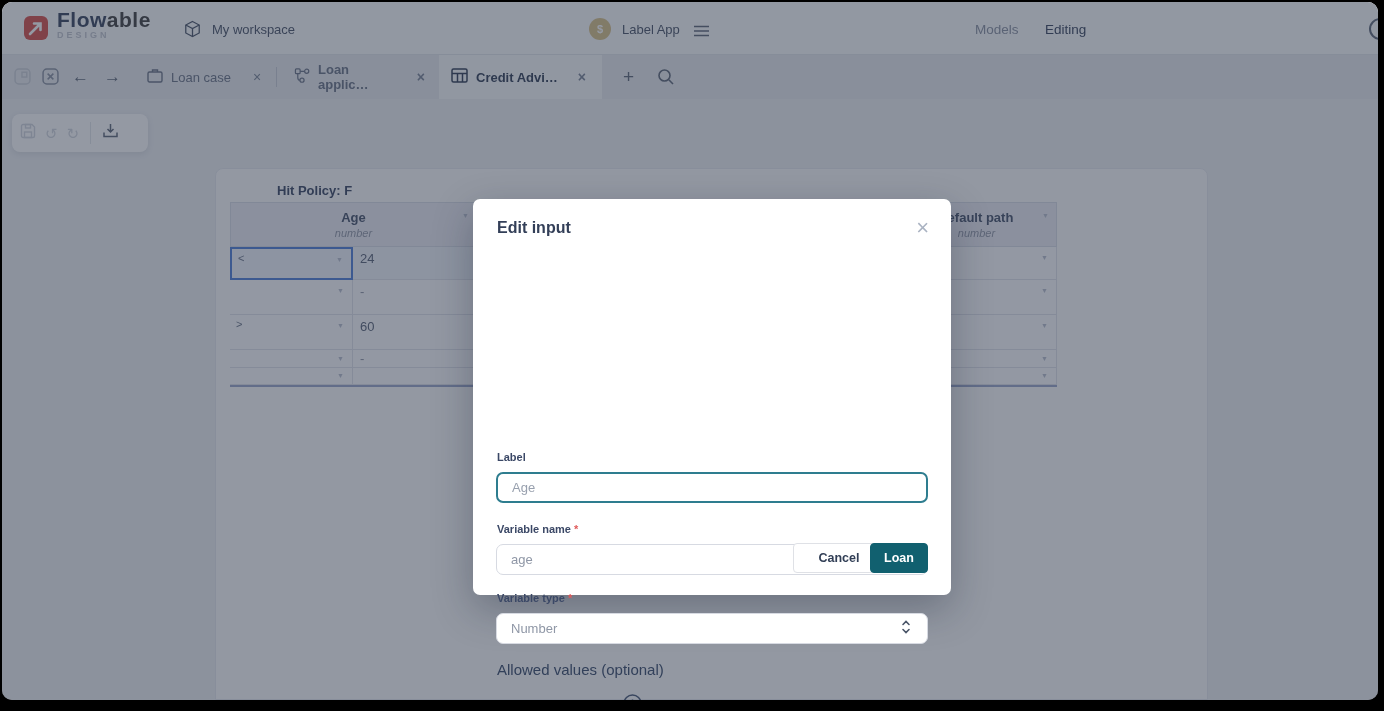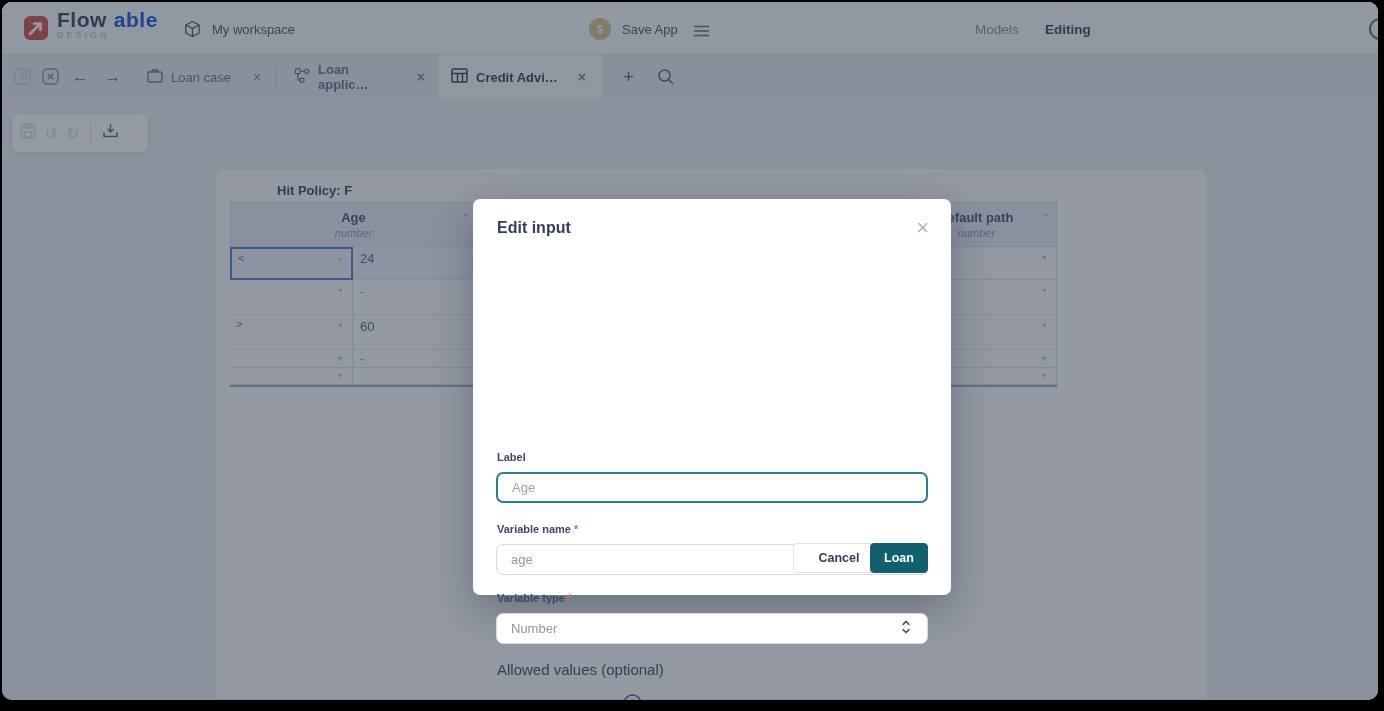--- a/index.html
+++ b/index.html
@@ -5,27 +5,27 @@
   html,body{margin:0;padding:0;background:#000;}
   *{box-sizing:border-box;}
   body{font-family:"Liberation Sans","DejaVu Sans",sans-serif;}
   .stage{position:relative;width:1384px;height:711px;background:#000;overflow:hidden;}
   .screen{position:absolute;top:2px;left:2px;right:6px;bottom:11px;border-radius:10px;overflow:hidden;background:#eef0f3;}
   .abs{position:absolute;}
 
   
   .topbar{position:absolute;left:0;top:0;right:0;height:53px;background:#fbfcfd;border-bottom:1px solid #e3e6ea;}
   .wordmark{font-size:21px;font-weight:700;letter-spacing:.5px;color:#39455e;line-height:20px;}
-  .wordmark .lite{color:#1d4ed8;margin-left:7px;}
+  .wordmark .lite{color:#404040;}
   .logo-sub{font-size:9px;font-weight:700;letter-spacing:3px;color:#c2c6cf;margin-top:0px;}
   .top-label{font-size:13px;color:#4a5568;}
   .avatar{width:22px;height:22px;border-radius:50%;background:#d9c289;color:#fff;font-size:11px;font-weight:700;
           display:flex;align-items:center;justify-content:center;}
   .nav-item{font-size:13.5px;color:#8a92a2;}
-  .nav-item.active{color:#39455e;font-weight:700;}
+  .nav-item.active{color:#39455e;font-weight:400;}
 
   
   .tabstrip{position:absolute;left:0;top:53px;right:0;height:44px;background:#e8eaee;}
   .tab{position:absolute;top:0;height:44px;display:flex;align-items:center;gap:8px;padding:0 12px;font-size:13px;color:#6b7487;}
   .tab.active{background:#f9fafb;color:#323f56;font-weight:700;}
   .tab-x{font-size:14px;color:#7a8496;line-height:10px;cursor:pointer;}
   .vsep{position:absolute;top:12px;width:1px;height:20px;background:#c9cdd6;}
   .ctrl-glyph{font-size:17px;color:#5f6879;}
 
   
@@ -93,21 +93,21 @@
             <path d="M12 2.5 L20.5 7 V17 L12 21.5 L3.5 17 V7 Z"></path>
             <path d="M3.5 7 L12 11.5 L20.5 7"></path>
             <path d="M12 11.5 V21.5"></path>
           </svg>
     </div>
     <div class="abs top-label" style="left:210px;top:20px;">My workspace</div>
 
     <div class="abs avatar" style="left:587px;top:16px;">
           <span>$</span>
         </div>
-    <div class="abs top-label" style="left:620px;top:20px;">Save App</div>
+    <div class="abs top-label" style="left:620px;top:20px;">Label App</div>
     <div class="abs" style="left:691px;top:21px;">
       <svg width="17" height="12" viewBox="0 0 17 12" stroke="#5f6879" stroke-width="1.6">
             <line x1="1" y1="1.5" x2="16" y2="1.5"></line>
             <line x1="1" y1="6" x2="16" y2="6"></line>
             <line x1="1" y1="10.5" x2="16" y2="10.5"></line>
           </svg>
     </div>
 
     <div class="abs nav-item" style="left:973px;top:20px;">Models</div>
     <div class="abs nav-item active" style="left:1043px;top:20px;">Editing</div>

